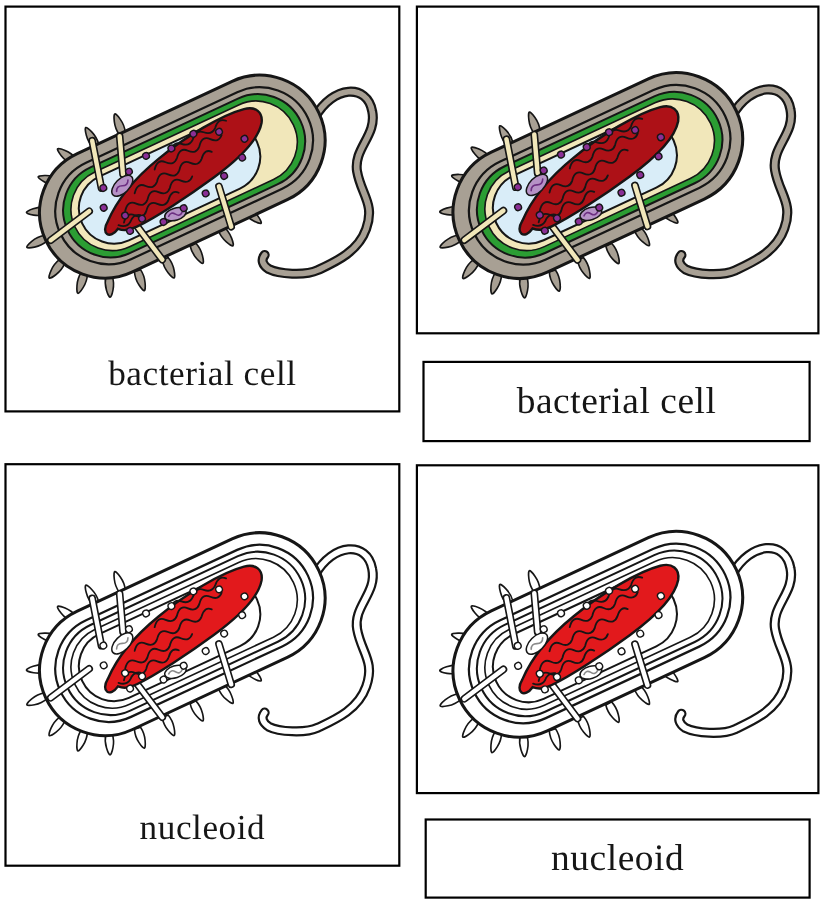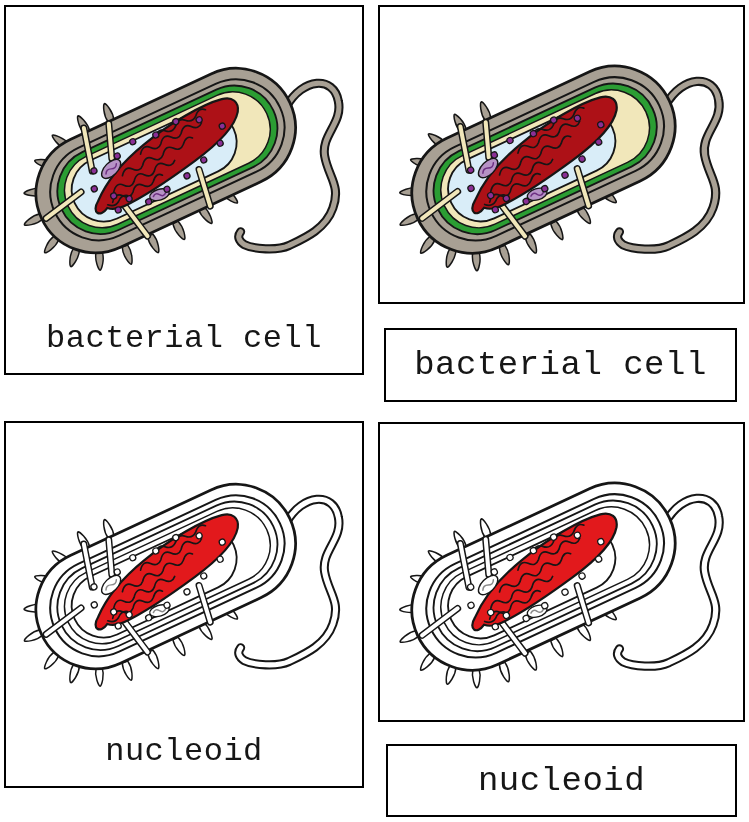--- a/index.html
+++ b/index.html
@@ -1,20 +1,20 @@
 <!DOCTYPE html>
 <html style="--background: #ffffff; --card-border: #000000; --ink: #161616; --capsule: #a8a094; --green: #2b9d33; --cream: #f1e7ba; --cytoplasm: #d9edf8; --nucleoid-red: #ad1117; --nucleoid-bright: #e2191c; --ribosome: #8a2f96; --plasmid: #b692c6; --plasmid-line: #6d2f82;"><head>
 <meta charset="utf-8">
 <style>
   html,body{margin:0;padding:0;background:#fff;}
   .sheet{
     position:relative;
     width:749px;height:822px;
     background:var(--background,#fff);
-    font-family:Liberation Mono, monospace;
+    font-family:Liberation Serif, serif;
     overflow:hidden;
   }
   .card{
     position:absolute;
     box-sizing:border-box;
     border:2px solid var(--card-border,#000);
     background:#fff;
   }
   #card-tl{left:4px;top:5px;width:360px;height:370px;}
   #card-tr-pic{left:378px;top:5px;width:367px;height:299px;}

